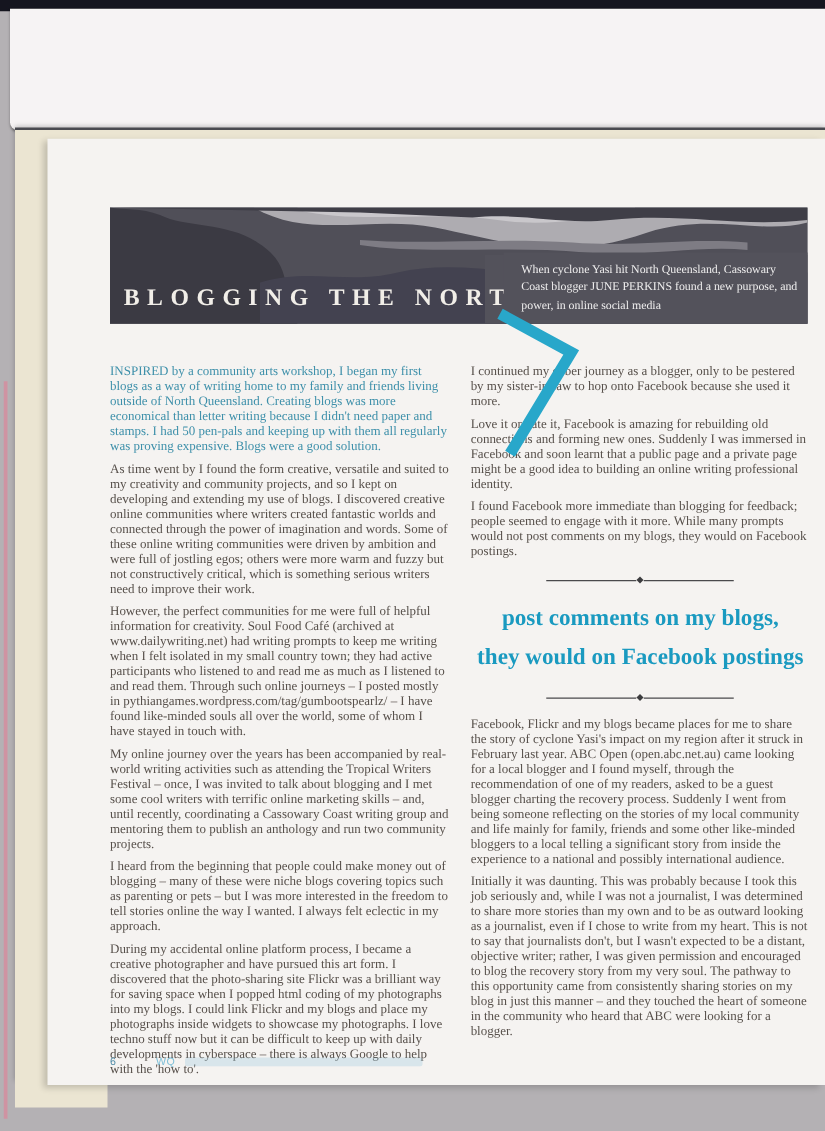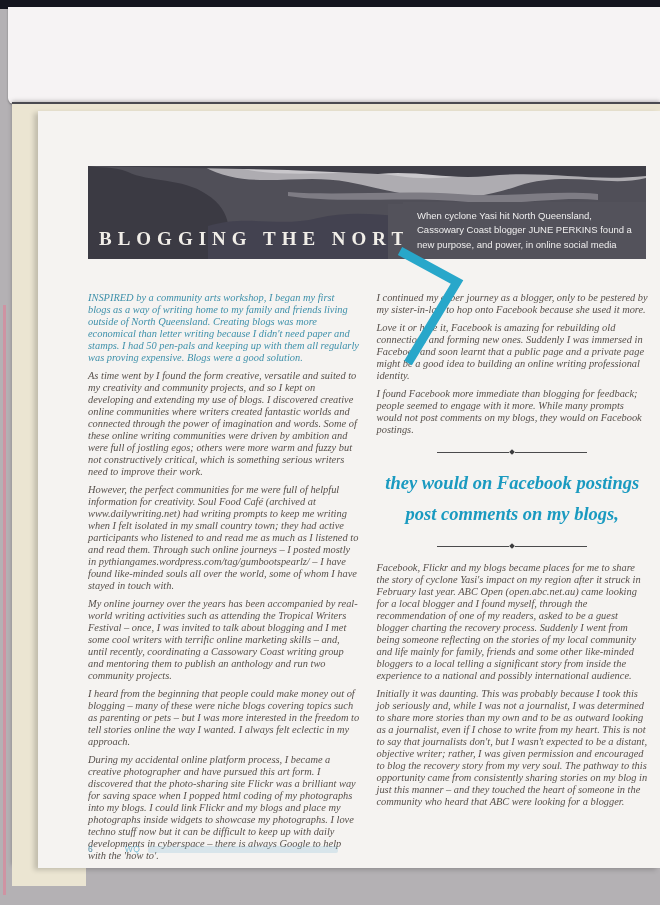--- a/index.html
+++ b/index.html
@@ -20,28 +20,28 @@
   .banner{position:relative;width:558px;height:93px;background:#504f58;}
   .banner svg.photo{position:absolute;left:0;top:0;width:100%;height:100%;display:block;}
   .banner-title{
     position:absolute;left:11px;bottom:9px;
     font-family:"Liberation Serif", serif;font-weight:bold;
     font-size:19px;letter-spacing:6px;color:#f1eee8;white-space:nowrap;
   }
   .standfirst{
     position:absolute;right:0;bottom:0;width:243px;height:57px;
     background:#53525b;color:#efeeee;
-    font-family:Liberation Sans, sans-serif;font-size:9.5px;line-height:1.5;
+    font-family:Liberation Serif, serif;font-size:9.5px;line-height:1.5;
     padding:7px 8px 0 14px;box-sizing:border-box;
   }
   .chevron-wrap{position:absolute;left:300px;top:80px;width:130px;height:230px;pointer-events:none;z-index:5;}
 
   
   .columns{display:flex;gap:17px;margin-top:33px;}
-  .col{flex:1;min-width:0;font-style:italic;}
+  .col{flex:1;min-width:0;}
   .col p{
     margin:0 0 6px 0;font-size:10.4px;line-height:12px;color:#57504b;
     text-align:left;
   }
   .col p.lead{color:#3e90aa;}
 
   
   .quote-block{margin:12px 0 10px 0;}
   .rule{display:flex;align-items:center;justify-content:center;margin:14px auto;}
   .rule .line{width:72px;height:1px;background:#4a4a4c;}
@@ -105,22 +105,22 @@
         <p>Love it or hate it, Facebook is amazing for rebuilding old connections and forming new ones. Suddenly I was immersed in Facebook and soon learnt that a public page and a private page might be a good idea to building an online writing professional identity.</p>
         <p>I found Facebook more immediate than blogging for feedback; people seemed to engage with it more. While many prompts would not post comments on my blogs, they would on Facebook postings.</p>
 
         <div class="quote-block">
           <div class="rule">
             <span class="line"></span>
             <span class="diamond"></span>
             <span class="line"></span>
           </div>
           <div class="pull-quote">
+            <div>post comments on my blogs,</div>
             <div>they would on Facebook postings</div>
-            <div>post comments on my blogs,</div>
           </div>
           <div class="rule">
             <span class="line"></span>
             <span class="diamond"></span>
             <span class="line"></span>
           </div>
         </div>
 
         <p>Facebook, Flickr and my blogs became places for me to share the story of cyclone Yasi's impact on my region after it struck in February last year. ABC Open (open.abc.net.au) came looking for a local blogger and I found myself, through the recommendation of one of my readers, asked to be a guest blogger charting the recovery process. Suddenly I went from being someone reflecting on the stories of my local community and life mainly for family, friends and some other like-minded bloggers to a local telling a significant story from inside the experience to a national and possibly international audience.</p>
         <p>Initially it was daunting. This was probably because I took this job seriously and, while I was not a journalist, I was determined to share more stories than my own and to be as outward looking as a journalist, even if I chose to write from my heart. This is not to say that journalists don't, but I wasn't expected to be a distant, objective writer; rather, I was given permission and encouraged to blog the recovery story from my very soul. The pathway to this opportunity came from consistently sharing stories on my blog in just this manner – and they touched the heart of someone in the community who heard that ABC were looking for a blogger.</p>

